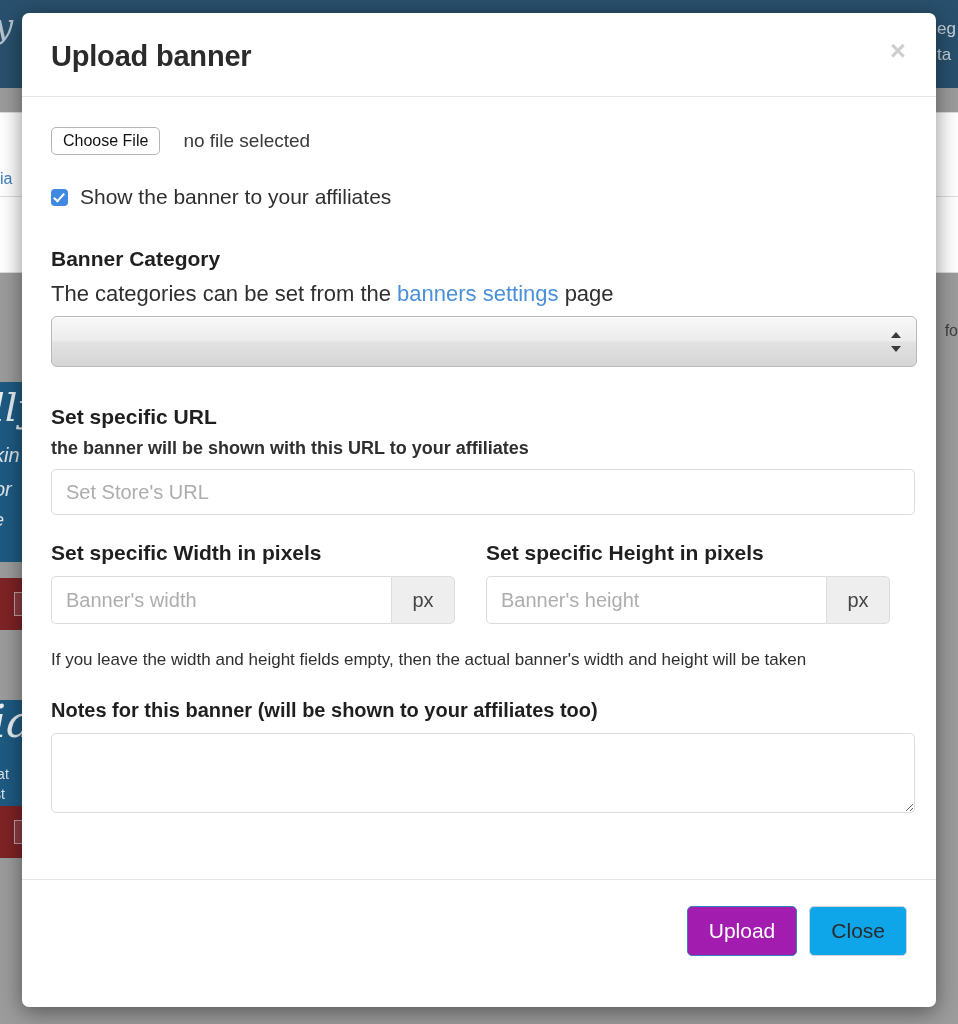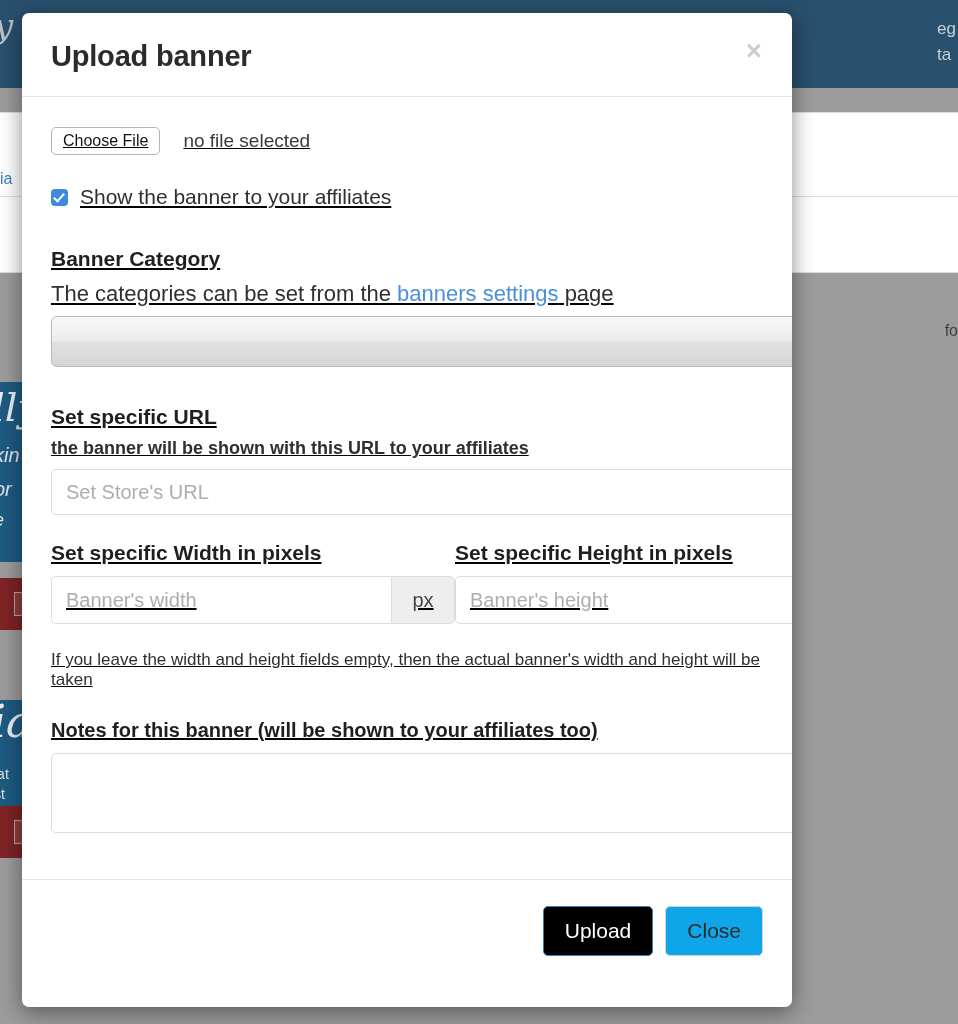--- a/index.html
+++ b/index.html
@@ -88,21 +88,21 @@
     font-size: 16px;
     color: #3f3f3f;
     white-space: nowrap;
   }
 
   
   #modal {
     position: absolute;
     left: 22px;
     top: 13px;
-    width: 770px;
+    width: 914px;
     height: 994px;
     background: #ffffff;
     border-radius: 7px;
     box-shadow: 0 5px 22px rgba(0,0,0,.45);
     display: flex;
     flex-direction: column;
     overflow: hidden;
   }
 
   .modal-header {
@@ -134,21 +134,20 @@
     font-weight: bold;
     cursor: pointer;
     padding: 0;
     font-family: "Liberation Sans", sans-serif;
   }
 
   .modal-body {
     flex: 1 1 auto;
     padding: 28px 18px 0 29px;
     overflow: hidden;
-    text-decoration: underline;
   }
 
   
   .file-row {
     display: flex;
     align-items: center;
     margin-top: 2px;
   }
   .choose-file-btn {
     font-family: "Liberation Sans", sans-serif;
@@ -360,21 +359,21 @@
   .btn {
     font-family: "Liberation Sans", sans-serif;
     font-size: 21px;
     border-radius: 5px;
     padding: 0 21px;
     height: 50px;
     cursor: pointer;
     line-height: 48px;
   }
   .btn-primary {
-    background: #000000;
+    background: #a21caf;
     border: 1px solid #3681bd;
     color: #ffffff;
   }
   .btn-default {
     background: #0ea5e9;
     border: 1px solid #d4d4d4;
     color: #2b2b2b;
     margin-left: 12px;
   }
 </style>

